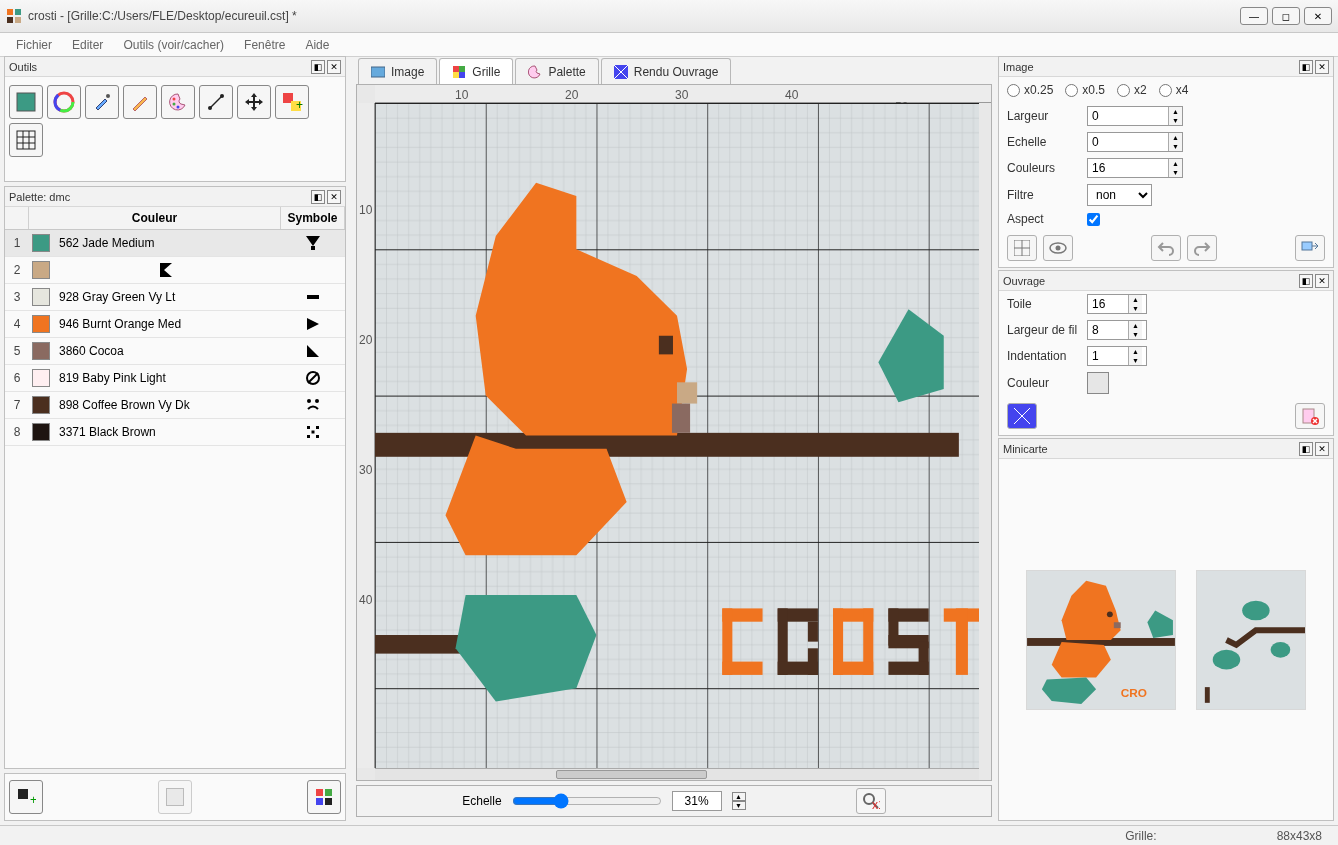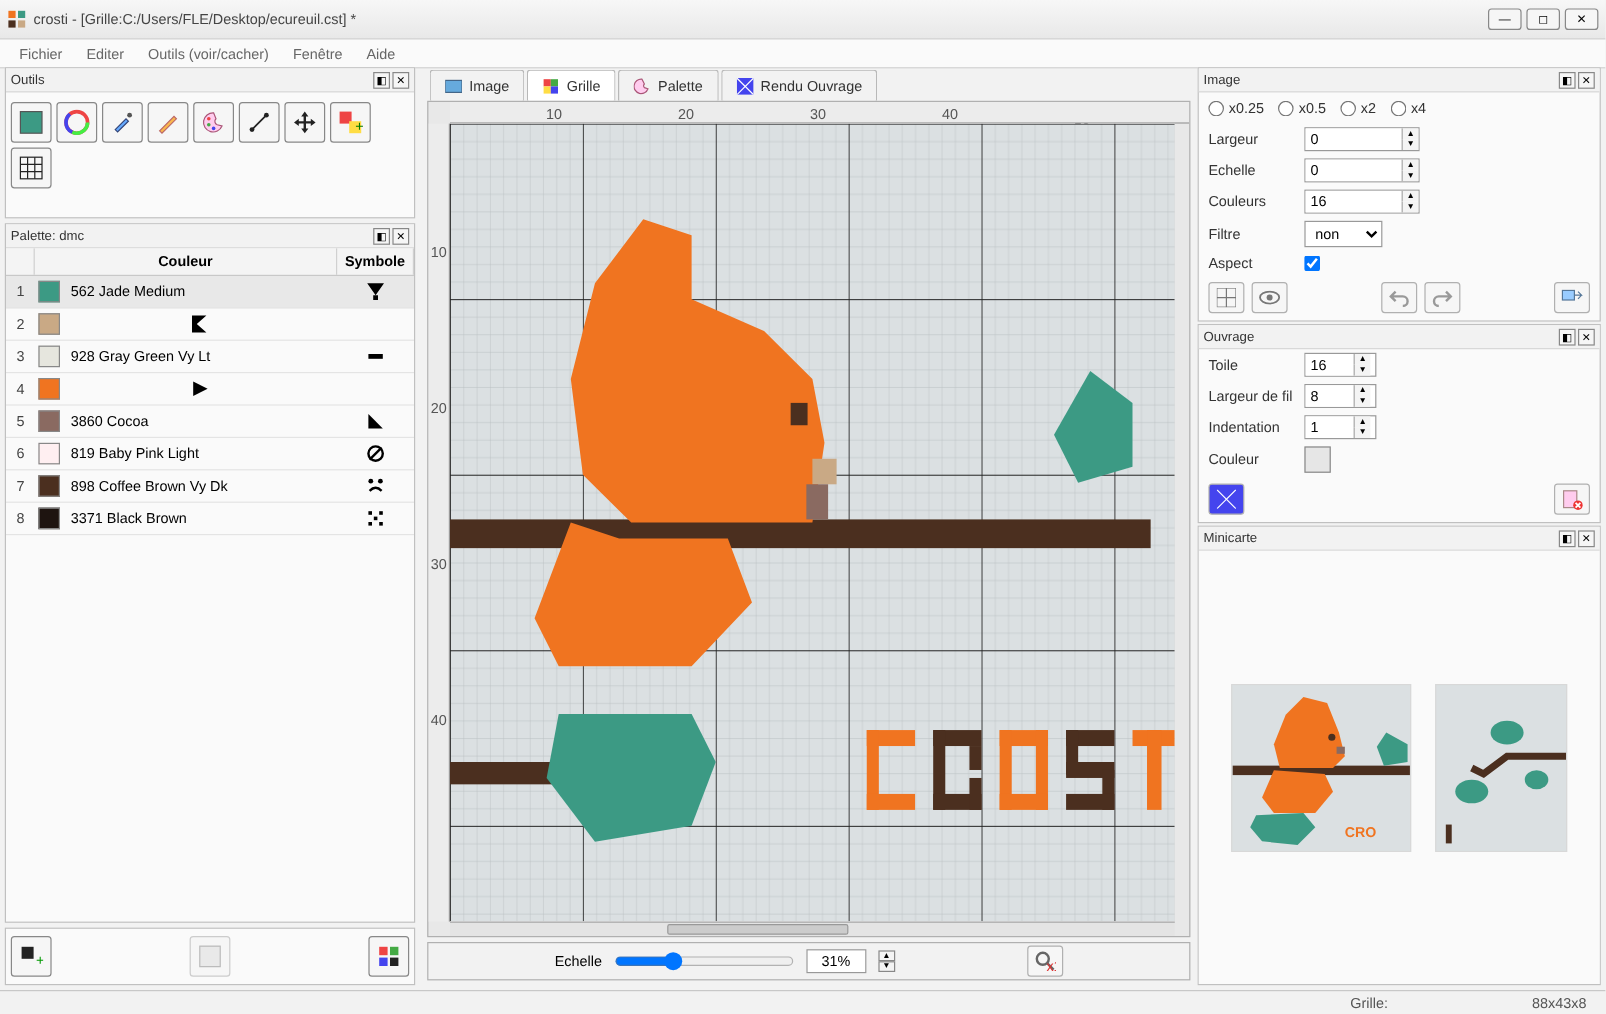--- a/index.html
+++ b/index.html
@@ -222,20 +222,21 @@
             <div class="name">928 Gray Green Vy Lt</div>
             <div class="sym">
               <svg width="18" height="18" viewBox="0 0 18 18">
                 <rect x="3" y="7" width="12" height="4" fill="#000"></rect>
               </svg>
             </div>
           </div>
           <div class="pal-row">
             <div class="idx">4</div>
             <div class="swatch" style="background:#f07420"></div>
+            <div class="name">946 Burnt Orange Med</div>
             <div class="sym">
               <svg width="18" height="18" viewBox="0 0 18 18">
                 <path d="M3 3 L15 9 L3 15 Z" fill="#000"></path>
               </svg>
             </div>
           </div>
           <div class="pal-row">
             <div class="idx">5</div>
             <div class="swatch" style="background:#8a6a61"></div>
             <div class="name">3860 Cocoa</div>

